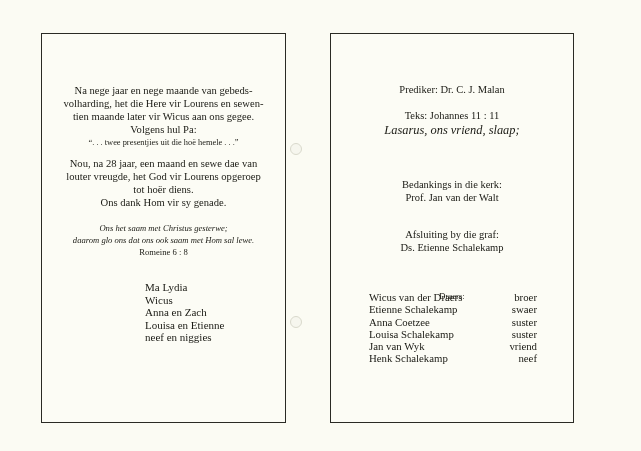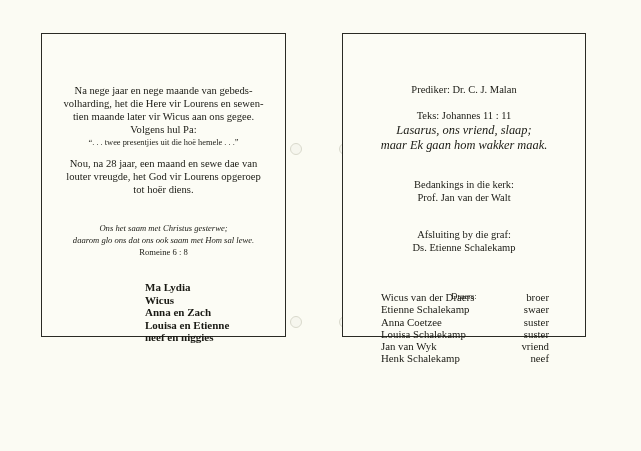--- a/index.html
+++ b/index.html
@@ -4,27 +4,27 @@
 <style>
   html, body { margin:0; padding:0; }
   body {
     width:641px; height:451px; overflow:hidden;
     background:#fbfbf3;
     font-family:"Liberation Serif","DejaVu Serif",serif;
     color:#1a1a14;
     position:relative;
   }
   .page {
-    position:absolute; top:33px; height:304px;
+    position:absolute; top:33px; height:390px;
     border:1.5px solid #2a2a24;
     box-sizing:border-box;
     background:#fcfcf5;
   }
   #left-page { left:41px; width:245px; }
-  #right-page { left:342px; width:244px; }
+  #right-page { left:330px; width:244px; }
   .hole {
     position:absolute; width:10px; height:10px; border-radius:50%;
     border:1px solid #d9d9cc; background:#f6f6ee;
   }
   .c { text-align:center; }
   .abs { position:absolute; left:0; right:0; }
   .p { font-size:10.6px; line-height:13px; }
   .small { font-size:8.4px; }
   .it { font-style:italic; }
   .names { position:absolute; left:103px; font-size:11px; line-height:12.6px; }
@@ -44,41 +44,41 @@
     <div>Na nege jaar en nege maande van gebeds-</div>
     <div>volharding, het die Here vir Lourens en sewen-</div>
     <div>tien maande later vir Wicus aan ons gegee.</div>
     <div>Volgens hul Pa:</div>
     <div class="small">“. . . twee presentjies uit die hoë hemele . . .”</div>
   </div>
   <div class="abs c p" style="top:123px;">
     <div>Nou, na 28 jaar, een maand en sewe dae van</div>
     <div>louter vreugde, het God vir Lourens opgeroep</div>
     <div>tot hoër diens.</div>
+    <div>Ons dank Hom vir sy genade.</div>
   </div>
   <div class="abs c" style="top:188px; font-size:8.6px; line-height:12px;">
     <div class="it">Ons het saam met Christus gesterwe;</div>
     <div class="it">daarom glo ons dat ons ook saam met Hom sal lewe.</div>
     <div>Romeine 6 : 8</div>
   </div>
-  <div class="names" style="top:247px;font-weight:bold;">
+  <div class="names" style="top:247px;">
     <div>Ma Lydia</div>
     <div>Wicus</div>
     <div>Anna en Zach</div>
     <div>Louisa en Etienne</div>
     <div>neef en niggies</div>
   </div>
 </div>
 
 <div id="right-page" class="page">
   <div class="abs c" style="top:50px; font-size:10.5px;">Prediker: Dr. C. J. Malan</div>
   <div class="abs c" style="top:76px; font-size:10.5px;">Teks: Johannes 11 : 11</div>
   <div class="abs c it" style="top:89px; font-size:12.4px; line-height:15px;">
     <div>Lasarus, ons vriend, slaap;</div>
-    <div>maar Ek gaan hom wakker maak.</div>
   </div>
   <div class="abs c" style="top:145px; font-size:10.5px; line-height:12.5px;">
     <div>Bedankings in die kerk:</div>
     <div>Prof. Jan van der Walt</div>
   </div>
   <div class="abs c" style="top:195px; font-size:10.5px; line-height:12.5px;">
     <div>Afsluiting by die graf:</div>
     <div>Ds. Etienne Schalekamp</div>
   </div>
   <div class="abs c" style="top:245px; font-size:8.6px;margin-top:12px;">Draers:</div>

